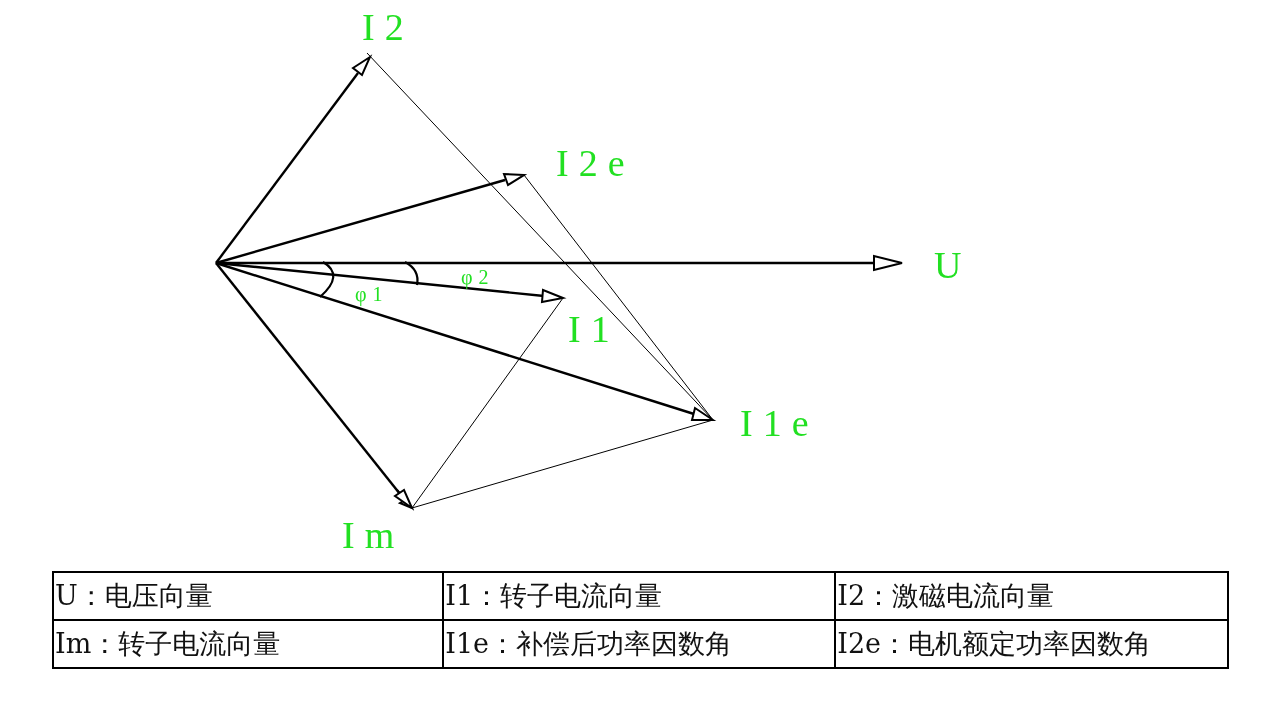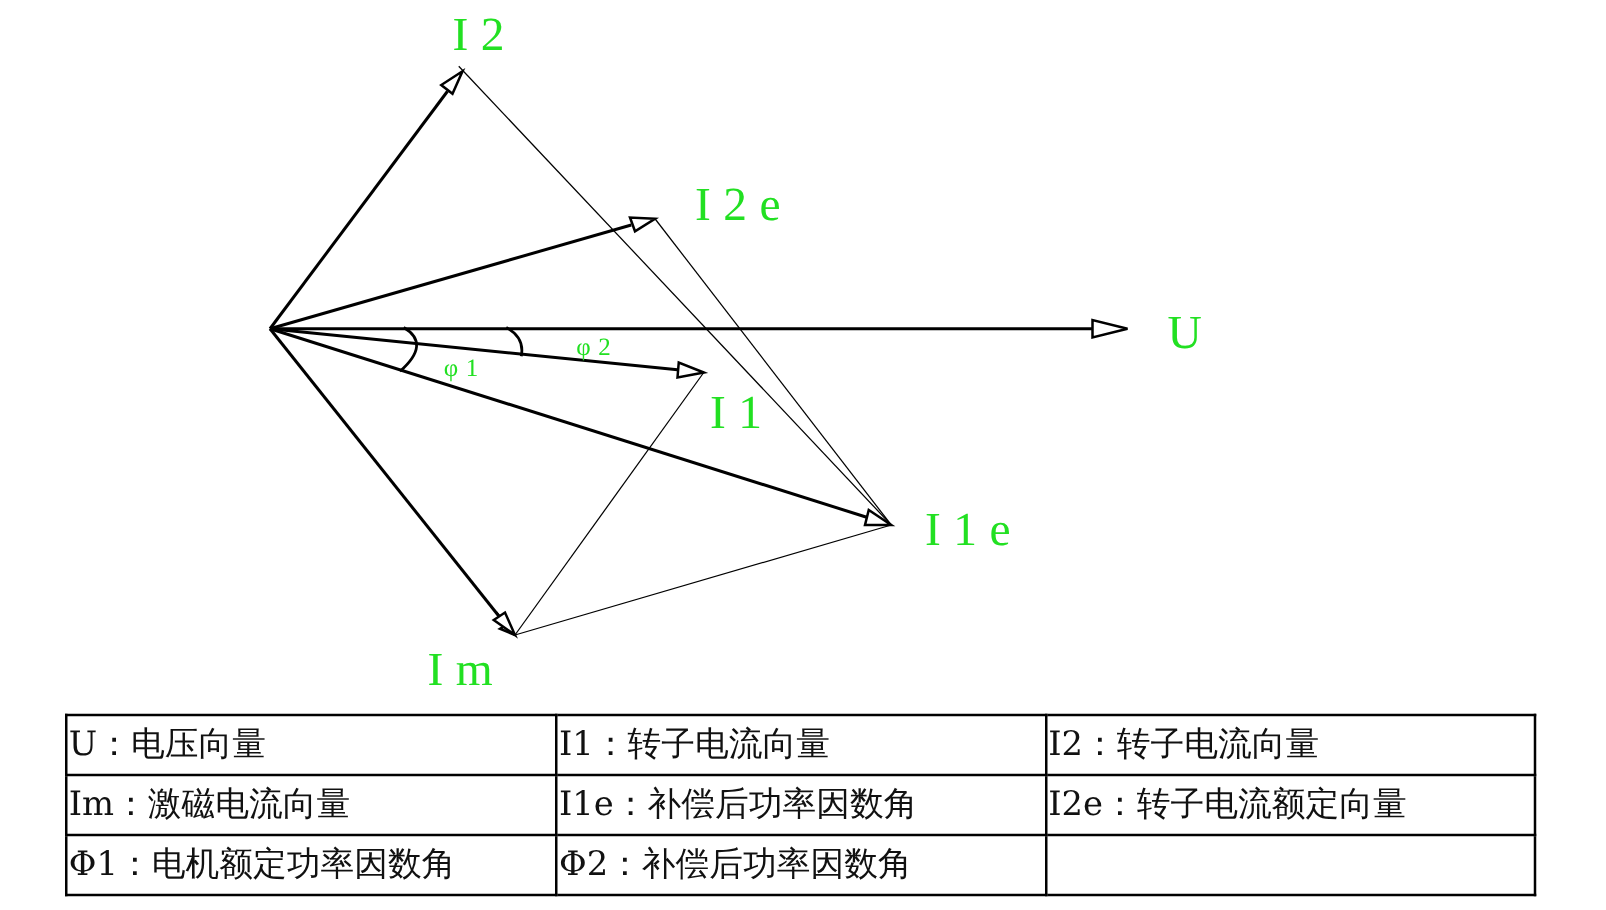--- a/index.html
+++ b/index.html
@@ -65,26 +65,21 @@
   <text class="lbl" x="342" y="548">Im</text>
   <text class="lbl-sm" x="355" y="301">φ1</text>
   <text class="lbl-sm" x="461" y="284">φ2</text>
 </svg>
 
 <table id="legend">
   <tbody>
       <tr>
     <td>U：电压向量</td>
     <td>I1：转子电流向量</td>
-    <td>I2：转子电流向量</td>
+    <td>I2：激磁电流向量</td>
   </tr>
   <tr>
-    <td>Im：激磁电流向量</td>
+    <td>Im：转子电流向量</td>
     <td>I1e：补偿后功率因数角</td>
-    <td>I2e：转子电流额定向量</td>
-  </tr>
-  <tr>
-    <td>Φ1：电机额定功率因数角</td>
-    <td>Φ2：补偿后功率因数角</td>
-    <td></td>
+    <td>I2e：电机额定功率因数角</td>
   </tr>
 </tbody>
   </table>
 
 </body></html>

